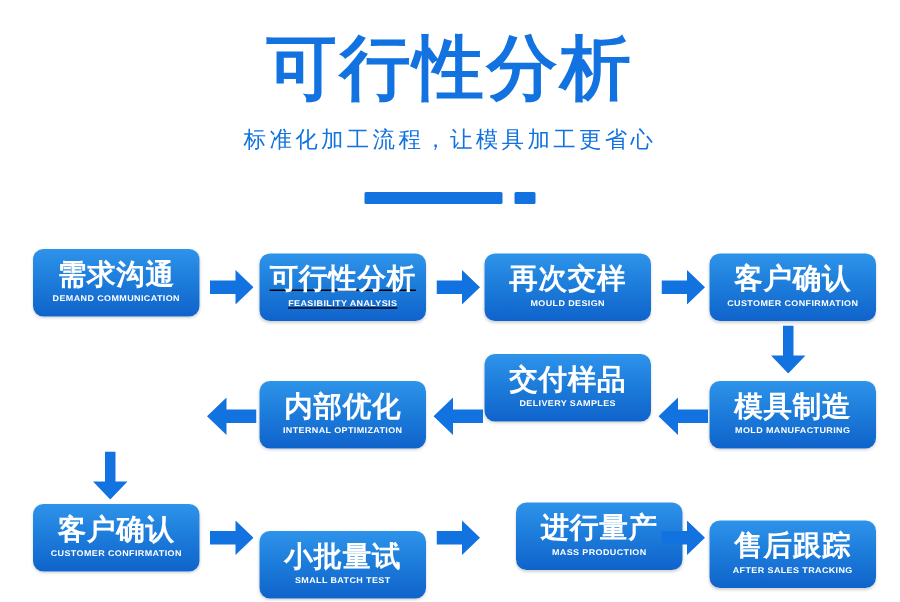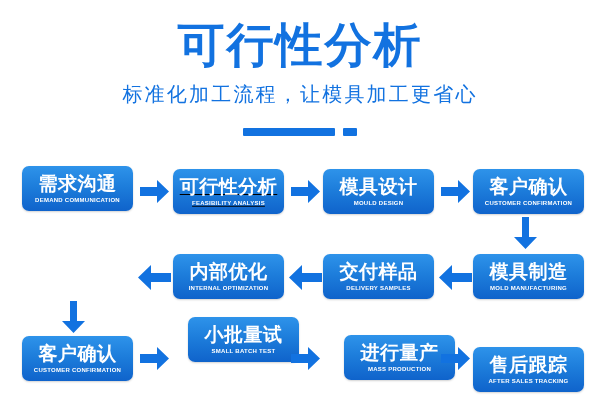--- a/index.html
+++ b/index.html
@@ -18,21 +18,21 @@
     position:absolute;left:0;top:16px;width:600px;
     text-align:center;
     font-size:47px;line-height:58px;
     font-weight:bold;
     color:#1272e0;
     letter-spacing:2px;
   }
   .subtitle{
     position:absolute;left:0;top:84px;width:600px;
     text-align:center;
-    font-size:20px;line-height:20px;
+    font-size:15px;line-height:20px;
     color:#1272e0;
     letter-spacing:2.2px;
   }
   .divider{position:absolute;left:0;top:128px;width:600px;height:10px;}
   .divider .bar{
     position:absolute;left:243px;top:0;width:92px;height:8px;
     background:#1272e0;border-radius:1px;
   }
   .divider .sq{
     position:absolute;left:343px;top:0;width:14px;height:8px;
@@ -101,21 +101,21 @@
     <span class="en">FEASIBILITY ANALYSIS</span>
   </div>
 
   <div class="arrow" style="left:291px;top:180px;">
     <svg width="29" height="23" viewBox="0 0 29 23" aria-hidden="true">
       <path d="M0 7 H17 V0 L29 11.5 L17 23 V16 H0 Z" fill="#1272e0"></path>
     </svg>
   </div>
 
   <div class="box" style="left:323px;top:169px;">
-    <span class="cn">模具设计</span>
+    <span class="cn">再次交样</span>
     <span class="en">MOULD DESIGN</span>
   </div>
 
   <div class="arrow" style="left:441px;top:180px;">
     <svg width="29" height="23" viewBox="0 0 29 23" aria-hidden="true">
       <path d="M0 7 H17 V0 L29 11.5 L17 23 V16 H0 Z" fill="#1272e0"></path>
     </svg>
   </div>
 
   <div class="box" style="left:473px;top:169px;">
@@ -140,21 +140,21 @@
     <span class="cn">内部优化</span>
     <span class="en">INTERNAL OPTIMIZATION</span>
   </div>
 
   <div class="arrow" style="left:289px;top:265px;">
     <svg width="33" height="25" viewBox="0 0 33 25" aria-hidden="true">
       <path d="M33 8 H13 V0 L0 12.5 L13 25 V17 H33 Z" fill="#1272e0"></path>
     </svg>
   </div>
 
-  <div class="box" style="left:323px;top:254px;text-align:center;">
+  <div class="box" style="left:323px;top:236px;text-align:center;">
     <span class="cn">交付样品</span>
     <span class="en">DELIVERY SAMPLES</span>
   </div>
 
   <div class="arrow" style="left:439px;top:265px;">
     <svg width="33" height="25" viewBox="0 0 33 25" aria-hidden="true">
       <path d="M33 8 H13 V0 L0 12.5 L13 25 V17 H33 Z" fill="#1272e0"></path>
     </svg>
   </div>
 
@@ -173,21 +173,21 @@
     <span class="cn">客户确认</span>
     <span class="en">CUSTOMER CONFIRMATION</span>
   </div>
 
   <div class="arrow" style="left:140px;top:347px;">
     <svg width="29" height="23" viewBox="0 0 29 23" aria-hidden="true">
       <path d="M0 7 H17 V0 L29 11.5 L17 23 V16 H0 Z" fill="#1272e0"></path>
     </svg>
   </div>
 
-  <div class="box" style="left:173px;top:317px;margin-left:15px;">
+  <div class="box" style="left:173px;top:354px;">
     <span class="cn">小批量试</span>
     <span class="en">SMALL BATCH TEST</span>
   </div>
 
   <div class="arrow" style="left:291px;top:347px;">
     <svg width="29" height="23" viewBox="0 0 29 23" aria-hidden="true">
       <path d="M0 7 H17 V0 L29 11.5 L17 23 V16 H0 Z" fill="#1272e0"></path>
     </svg>
   </div>
 

